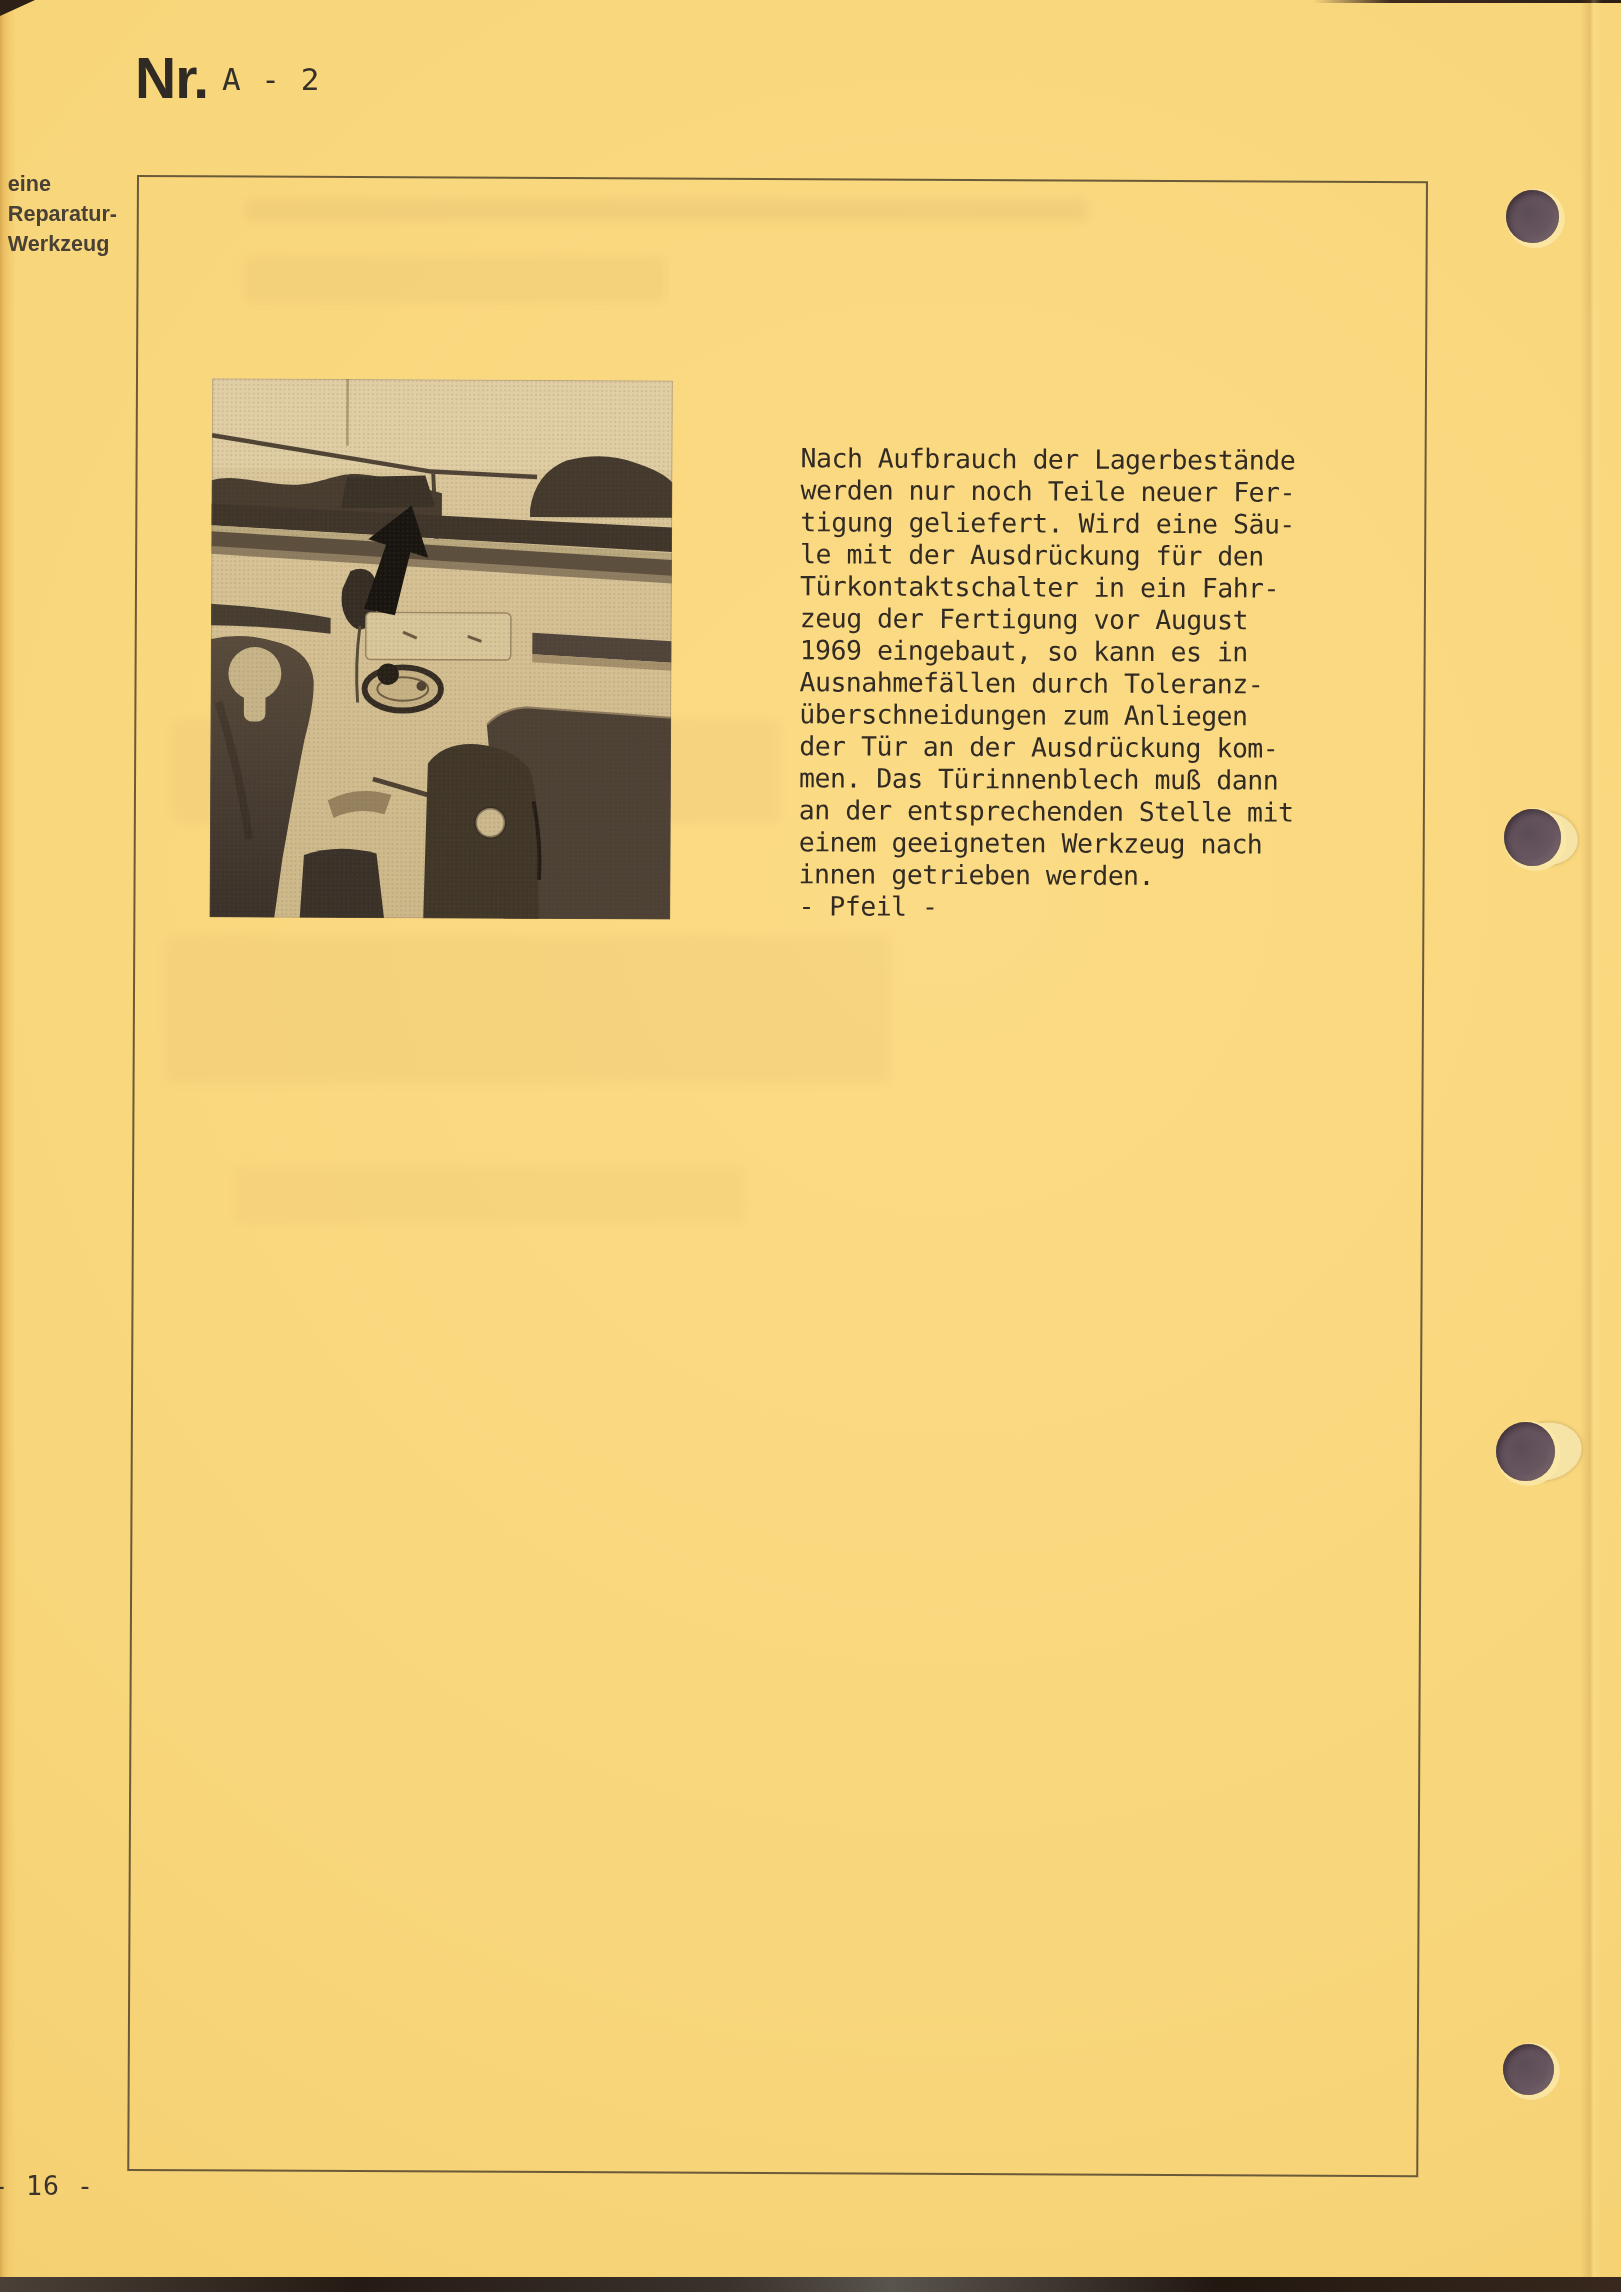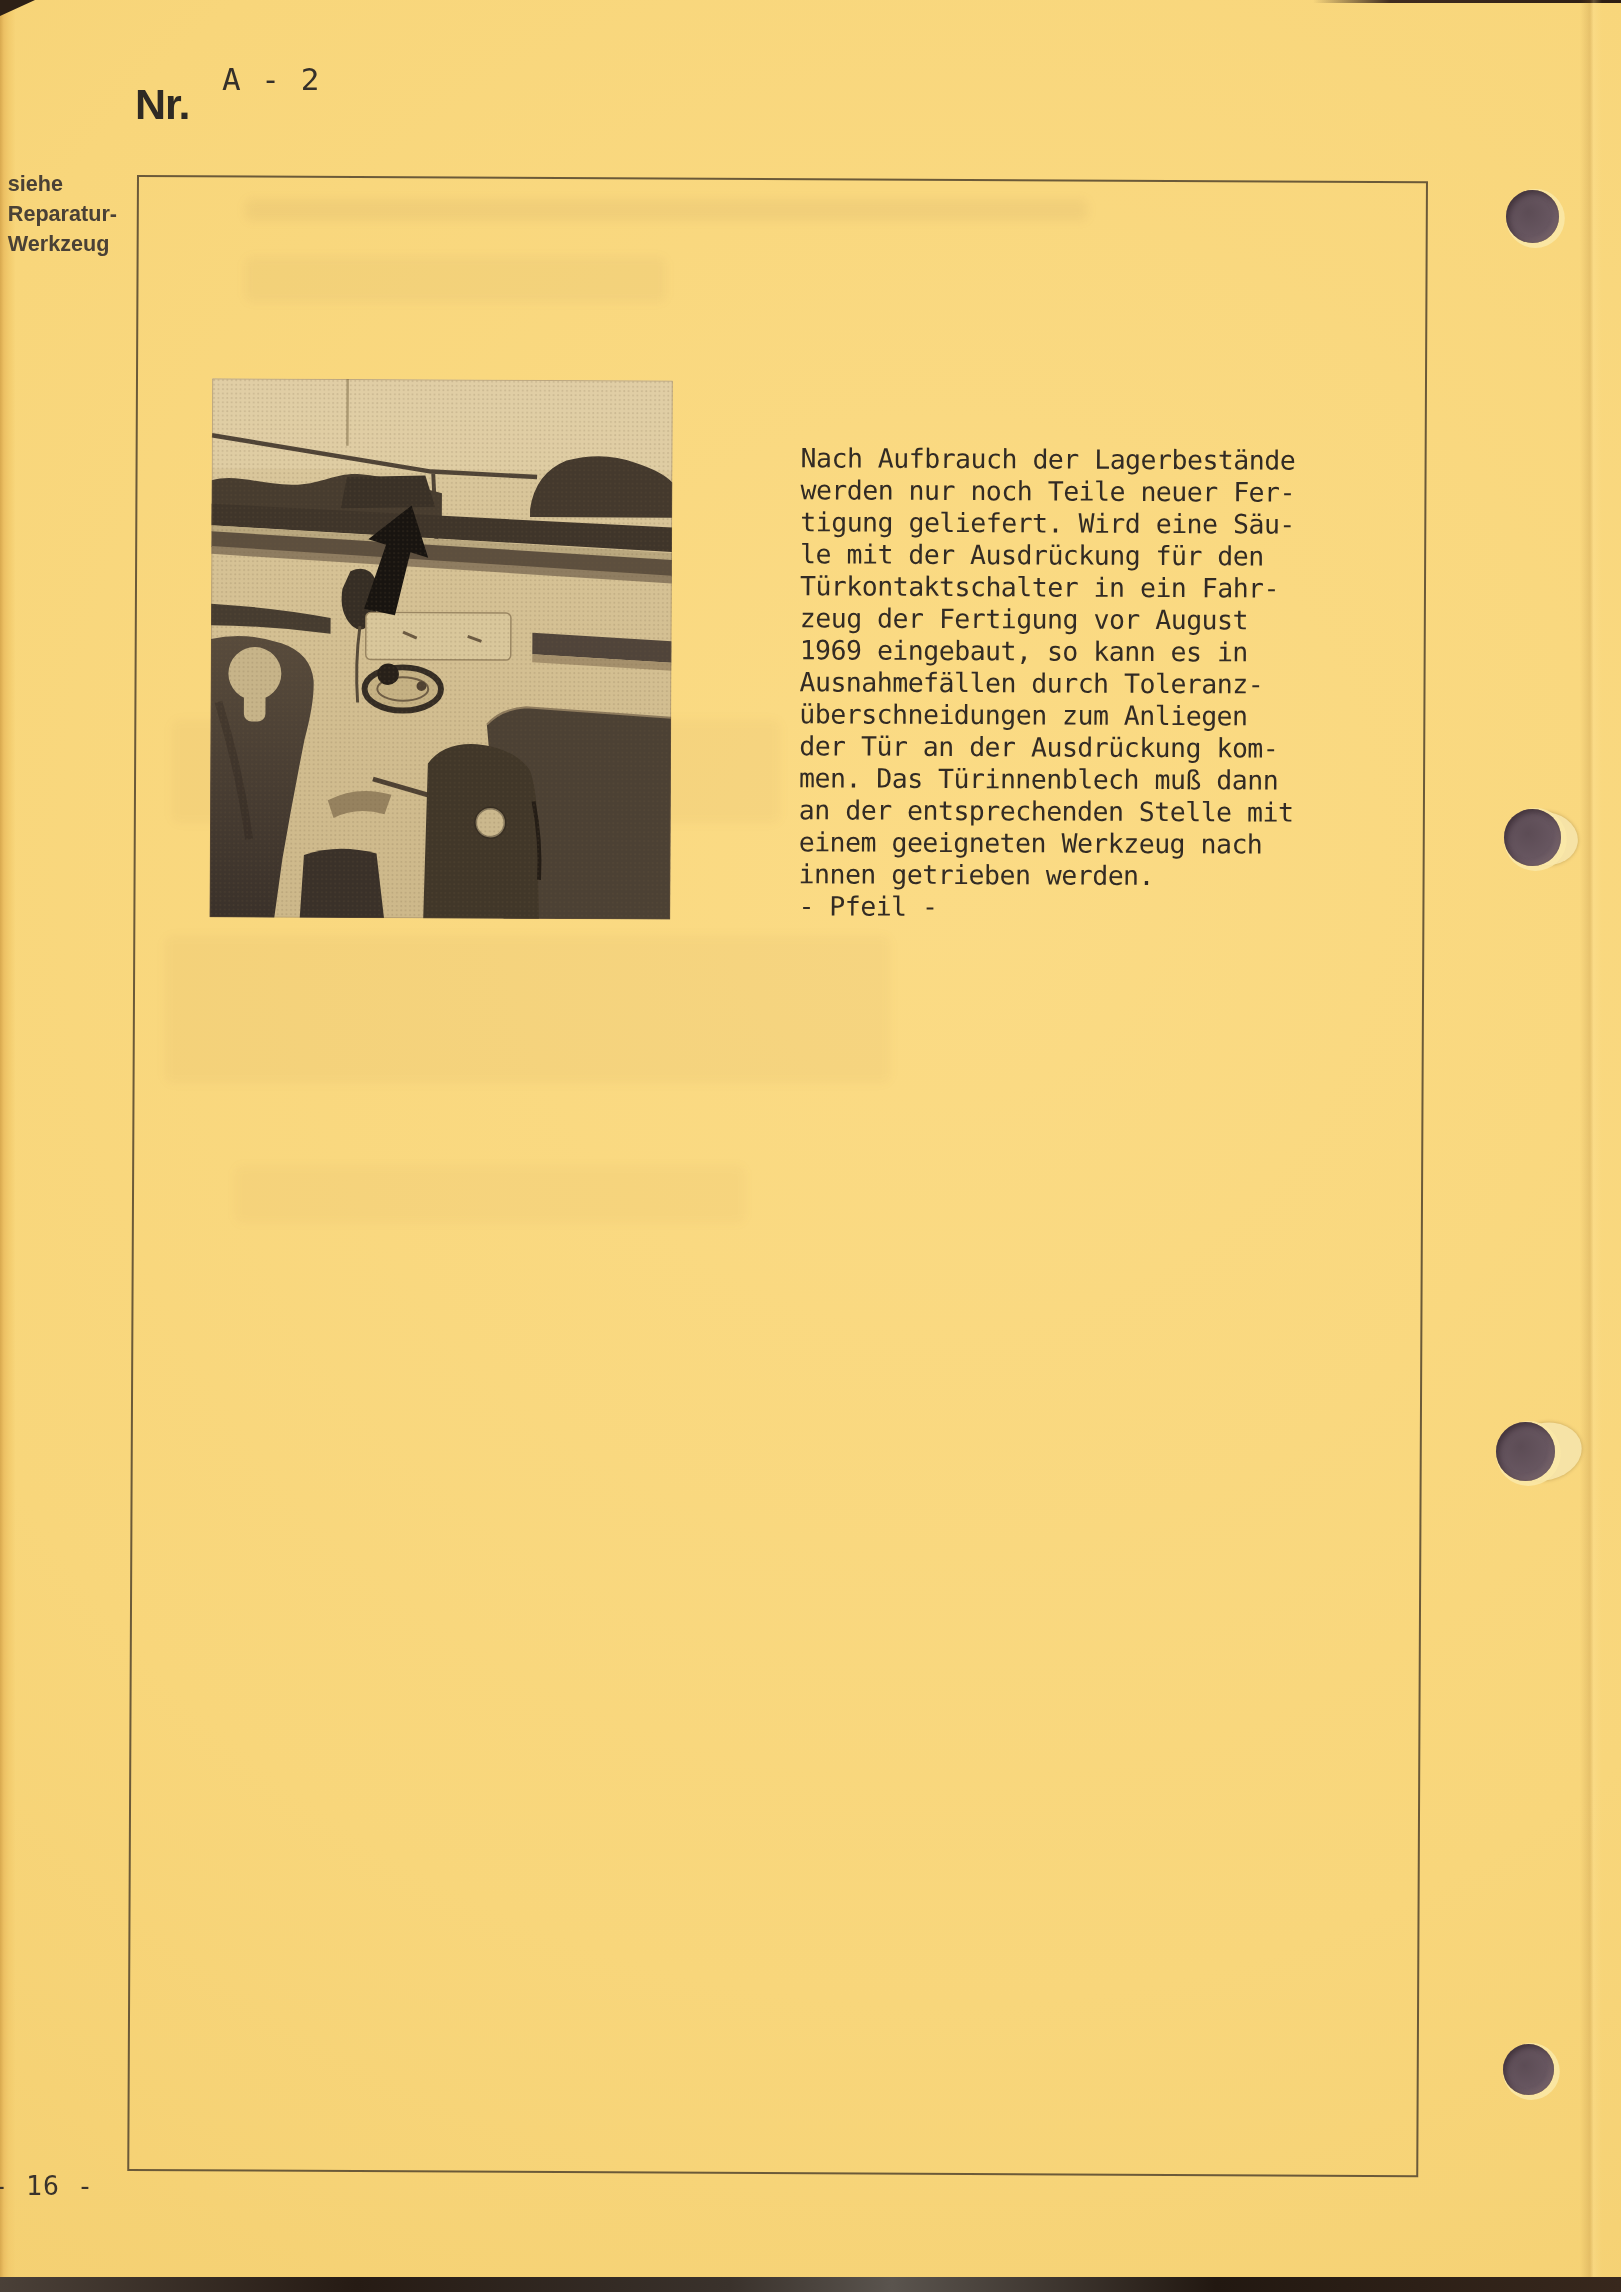--- a/index.html
+++ b/index.html
@@ -32,21 +32,21 @@
     background:linear-gradient(90deg,rgba(0,0,0,0) 0,rgba(150,100,35,.18) 45%,rgba(255,230,160,.25) 62%,rgba(0,0,0,0) 100%);
   }
   
   .edge-bottom{
     position:absolute;left:0;top:2277px;width:1621px;height:15.7px;
     background:linear-gradient(90deg,#4a4038 0,#261b14 22%,#3a322c 45%,#5a544e 55%,#221811 75%,#38281d 100%);
   }
   .nr-label{
     position:absolute;left:135px;top:45px;
     font-family:"Liberation Sans",sans-serif;font-weight:bold;
-    font-size:43px;letter-spacing:-1px;color:#2f2a24;margin-top:35px;
+    font-size:57px;letter-spacing:-1px;color:#2f2a24;
   }
   .nr-value{
     position:absolute;left:222px;top:61px;
     font-size:31px;color:#35302a;letter-spacing:1px;
   }
   .side-note{
     position:absolute;left:7.8px;top:169px;
     font-family:"Liberation Sans",sans-serif;font-weight:bold;
     font-size:21.6px;line-height:30px;color:#4a4136;
   }
@@ -99,21 +99,21 @@
   <div class="ghost g1"></div>
   <div class="ghost g2"></div>
   <div class="ghost g3"></div>
   <div class="ghost g4"></div>
   <div class="ghost g5"></div>
 
   <div class="nr-label">Nr.</div>
   <div class="nr-value">A - 2</div>
 
   <div class="side-note">
-    <div>siehe</div>
+    <div>eine</div>
     <div>Reparatur-</div>
     <div>Werkzeug</div>
   </div>
 
   <div class="frame">
 
     <div class="photo">
       <svg width="461" height="539" viewBox="0 0 470 550">
         <defs>
           <linearGradient id="bgGrad" x1="0" y1="0" x2="0" y2="1">

